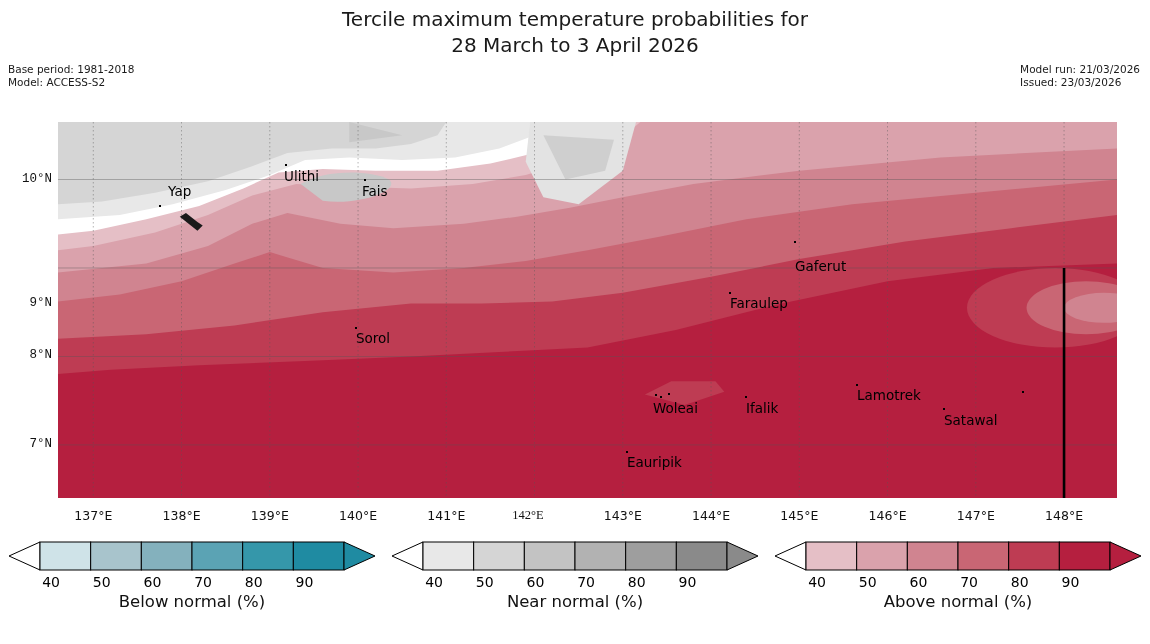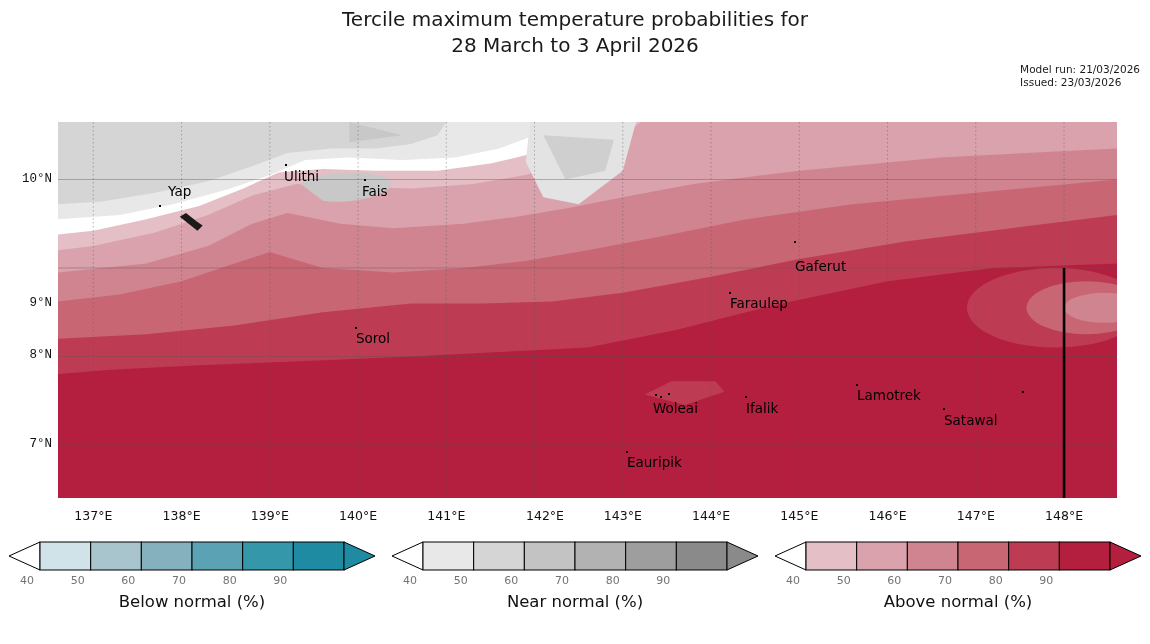--- a/index.html
+++ b/index.html
@@ -61,38 +61,42 @@
   .copyright {
     position: absolute; font-size: 10.5px; color: #3a2027;
     white-space: nowrap; opacity: .72;
   }
 
   
   .cbar-wrap { position: absolute; top: 540px; height: 100px; }
   .cbar-svg { display: block; }
   .cbar-ticks { position: relative; height: 18px; }
   .cbar-tick {
-    position: absolute; top: 0; font-size: 11px; color: #737373;
-    width: 40px; text-align: left;
+    position: absolute; top: 0; font-size: 14px; color: #000000;
+    width: 40px; text-align: right;
   }
   .cbar-title {
     position: absolute; width: 100%; top: 52px;
     text-align: center; font-size: 16.5px; color: #111;
   }
 </style>
 </head>
 <body>
 
 <div id="root">
 
   <div class="title">
     <span>Tercile maximum temperature probabilities for</span>
     <span class="l2">28 March to 3 April 2026</span>
   </div>
 
+  <div class="meta-left">
+    <div>Base period: 1981-2018</div>
+    <div>Model: ACCESS-S2</div>
+  </div>
 
   <div class="meta-right">
     <div>Model run: 21/03/2026</div>
     <div>Issued: 23/03/2026</div>
   </div>
 
   <div id="map-frame">
     <svg id="map-svg" width="1059" height="376">
         <rect x="0" y="0" width="1059" height="376" fill="#b51f3f"></rect>
         <polygon points="0.0,0.0 1059.0,0.0 1059.0,141.6 935.4,146.0 829.6,159.2 723.7,181.4 617.8,207.9 529.5,225.6 441.3,230.0 353.0,234.4 247.1,238.9 141.2,243.3 52.9,247.7 0.0,252.1" fill="#be3c53" shape-rendering="geometricPrecision"></polygon>
@@ -137,21 +141,21 @@
   <div id="axis-layer">
       <div class="lat-label" style="top: 171.506px;">10°N</div>
       <div class="lat-label" style="top: 259.976px; margin-top: 36px;">9°N</div>
       <div class="lat-label" style="top: 348.447px;">8°N</div>
       <div class="lat-label" style="top: 436.918px;">7°N</div>
       <div class="lon-label" style="left: 58.3px;">137°E</div>
       <div class="lon-label" style="left: 146.55px;">138°E</div>
       <div class="lon-label" style="left: 234.8px;">139°E</div>
       <div class="lon-label" style="left: 323.05px;">140°E</div>
       <div class="lon-label" style="left: 411.3px;">141°E</div>
-      <div class="lon-label" style="left: 510px;">142°E</div>
+      <div class="lon-label" style="left: 493px; font-family: Liberation Serif, serif;">142°E</div>
       <div class="lon-label" style="left: 587.8px;">143°E</div>
       <div class="lon-label" style="left: 676.05px;">144°E</div>
       <div class="lon-label" style="left: 764.3px;">145°E</div>
       <div class="lon-label" style="left: 852.55px;">146°E</div>
       <div class="lon-label" style="left: 940.8px;">147°E</div>
       <div class="lon-label" style="left: 1029.05px;">148°E</div>
     </div>
 
   <div id="places-layer">
       <div class="isl-dot" style="left: 159px; top: 205px;"></div>

